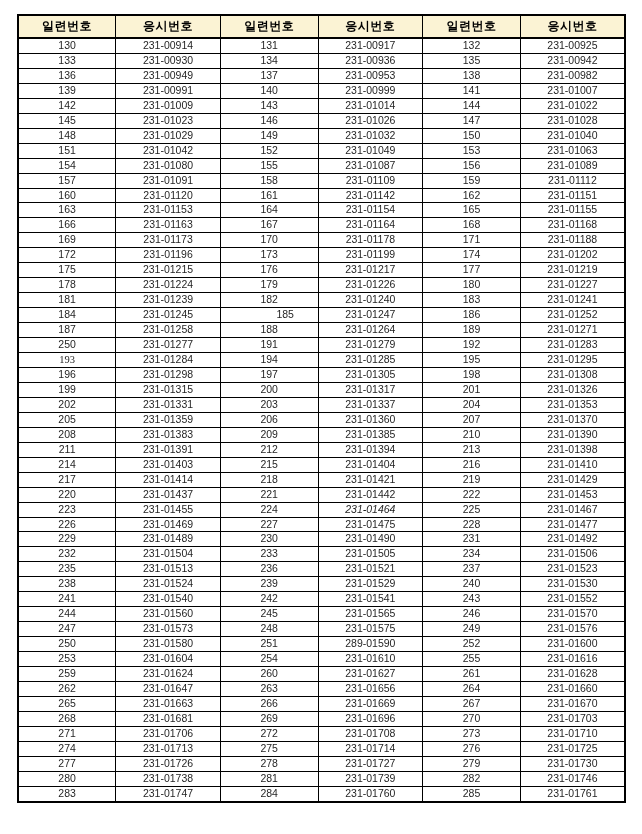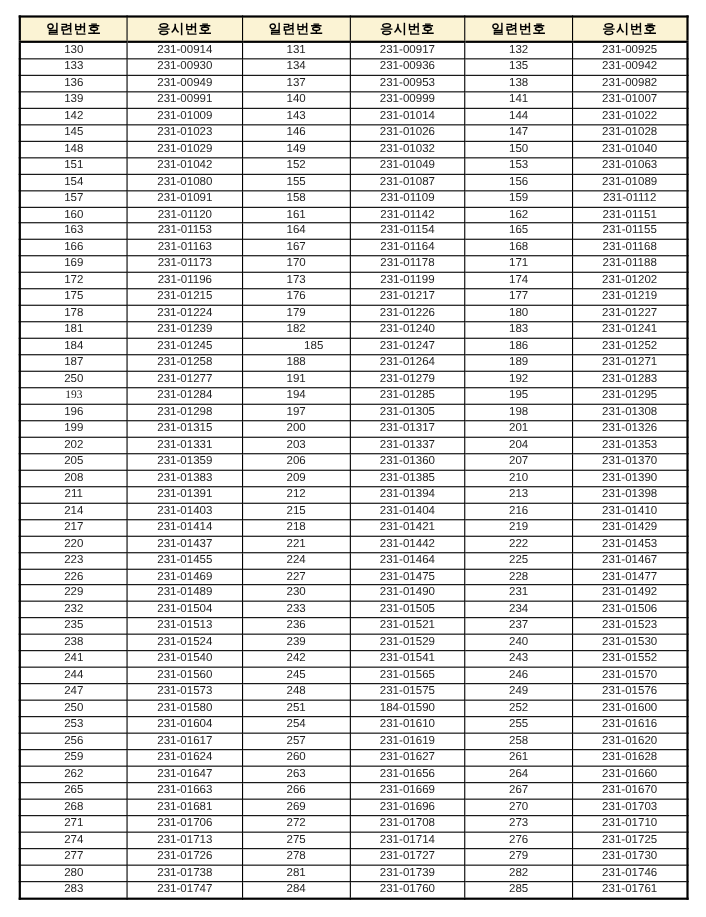--- a/index.html
+++ b/index.html
@@ -318,21 +318,21 @@
           <td style="color: rgb(31, 31, 31);">231-01437</td>
           <td style="color: rgb(31, 31, 31);">221</td>
           <td style="color: rgb(31, 31, 31);">231-01442</td>
           <td style="color: rgb(31, 31, 31);">222</td>
           <td style="color: rgb(31, 31, 31);">231-01453</td>
         </tr>
         <tr>
           <td style="color: rgb(31, 31, 31);">223</td>
           <td style="color: rgb(31, 31, 31);">231-01455</td>
           <td style="color: rgb(31, 31, 31);">224</td>
-          <td style="color: rgb(31, 31, 31);">231-01464</td>
+          <td style="color: rgb(31, 31, 31); font-style: italic;">231-01464</td>
           <td style="color: rgb(31, 31, 31);">225</td>
           <td style="color: rgb(31, 31, 31);">231-01467</td>
         </tr>
         <tr>
           <td style="color: rgb(31, 31, 31);">226</td>
           <td style="color: rgb(31, 31, 31);">231-01469</td>
           <td style="color: rgb(31, 31, 31);">227</td>
           <td style="color: rgb(31, 31, 31);">231-01475</td>
           <td style="color: rgb(31, 31, 31);">228</td>
           <td style="color: rgb(31, 31, 31);">231-01477</td>
@@ -390,41 +390,33 @@
           <td style="color: rgb(31, 31, 31);">231-01573</td>
           <td style="color: rgb(31, 31, 31);">248</td>
           <td style="color: rgb(31, 31, 31);">231-01575</td>
           <td style="color: rgb(31, 31, 31);">249</td>
           <td style="color: rgb(31, 31, 31);">231-01576</td>
         </tr>
         <tr>
           <td style="color: rgb(31, 31, 31);">250</td>
           <td style="color: rgb(31, 31, 31);">231-01580</td>
           <td style="color: rgb(31, 31, 31);">251</td>
-          <td style="color: rgb(31, 31, 31);">184-01590</td>
+          <td style="color: rgb(31, 31, 31);">289-01590</td>
           <td style="color: rgb(31, 31, 31);">252</td>
           <td style="color: rgb(31, 31, 31);">231-01600</td>
         </tr>
         <tr>
           <td style="color: rgb(31, 31, 31);">253</td>
           <td style="color: rgb(31, 31, 31);">231-01604</td>
           <td style="color: rgb(31, 31, 31);">254</td>
           <td style="color: rgb(31, 31, 31);">231-01610</td>
           <td style="color: rgb(31, 31, 31);">255</td>
           <td style="color: rgb(31, 31, 31);">231-01616</td>
         </tr>
         <tr>
-          <td style="color: rgb(31, 31, 31);">256</td>
-          <td style="color: rgb(31, 31, 31);">231-01617</td>
-          <td style="color: rgb(31, 31, 31);">257</td>
-          <td style="color: rgb(31, 31, 31);">231-01619</td>
-          <td style="color: rgb(31, 31, 31);">258</td>
-          <td style="color: rgb(31, 31, 31);">231-01620</td>
-        </tr>
-        <tr>
           <td style="color: rgb(31, 31, 31);">259</td>
           <td style="color: rgb(31, 31, 31);">231-01624</td>
           <td style="color: rgb(31, 31, 31);">260</td>
           <td style="color: rgb(31, 31, 31);">231-01627</td>
           <td style="color: rgb(31, 31, 31);">261</td>
           <td style="color: rgb(31, 31, 31);">231-01628</td>
         </tr>
         <tr>
           <td style="color: rgb(31, 31, 31);">262</td>
           <td style="color: rgb(31, 31, 31);">231-01647</td>

